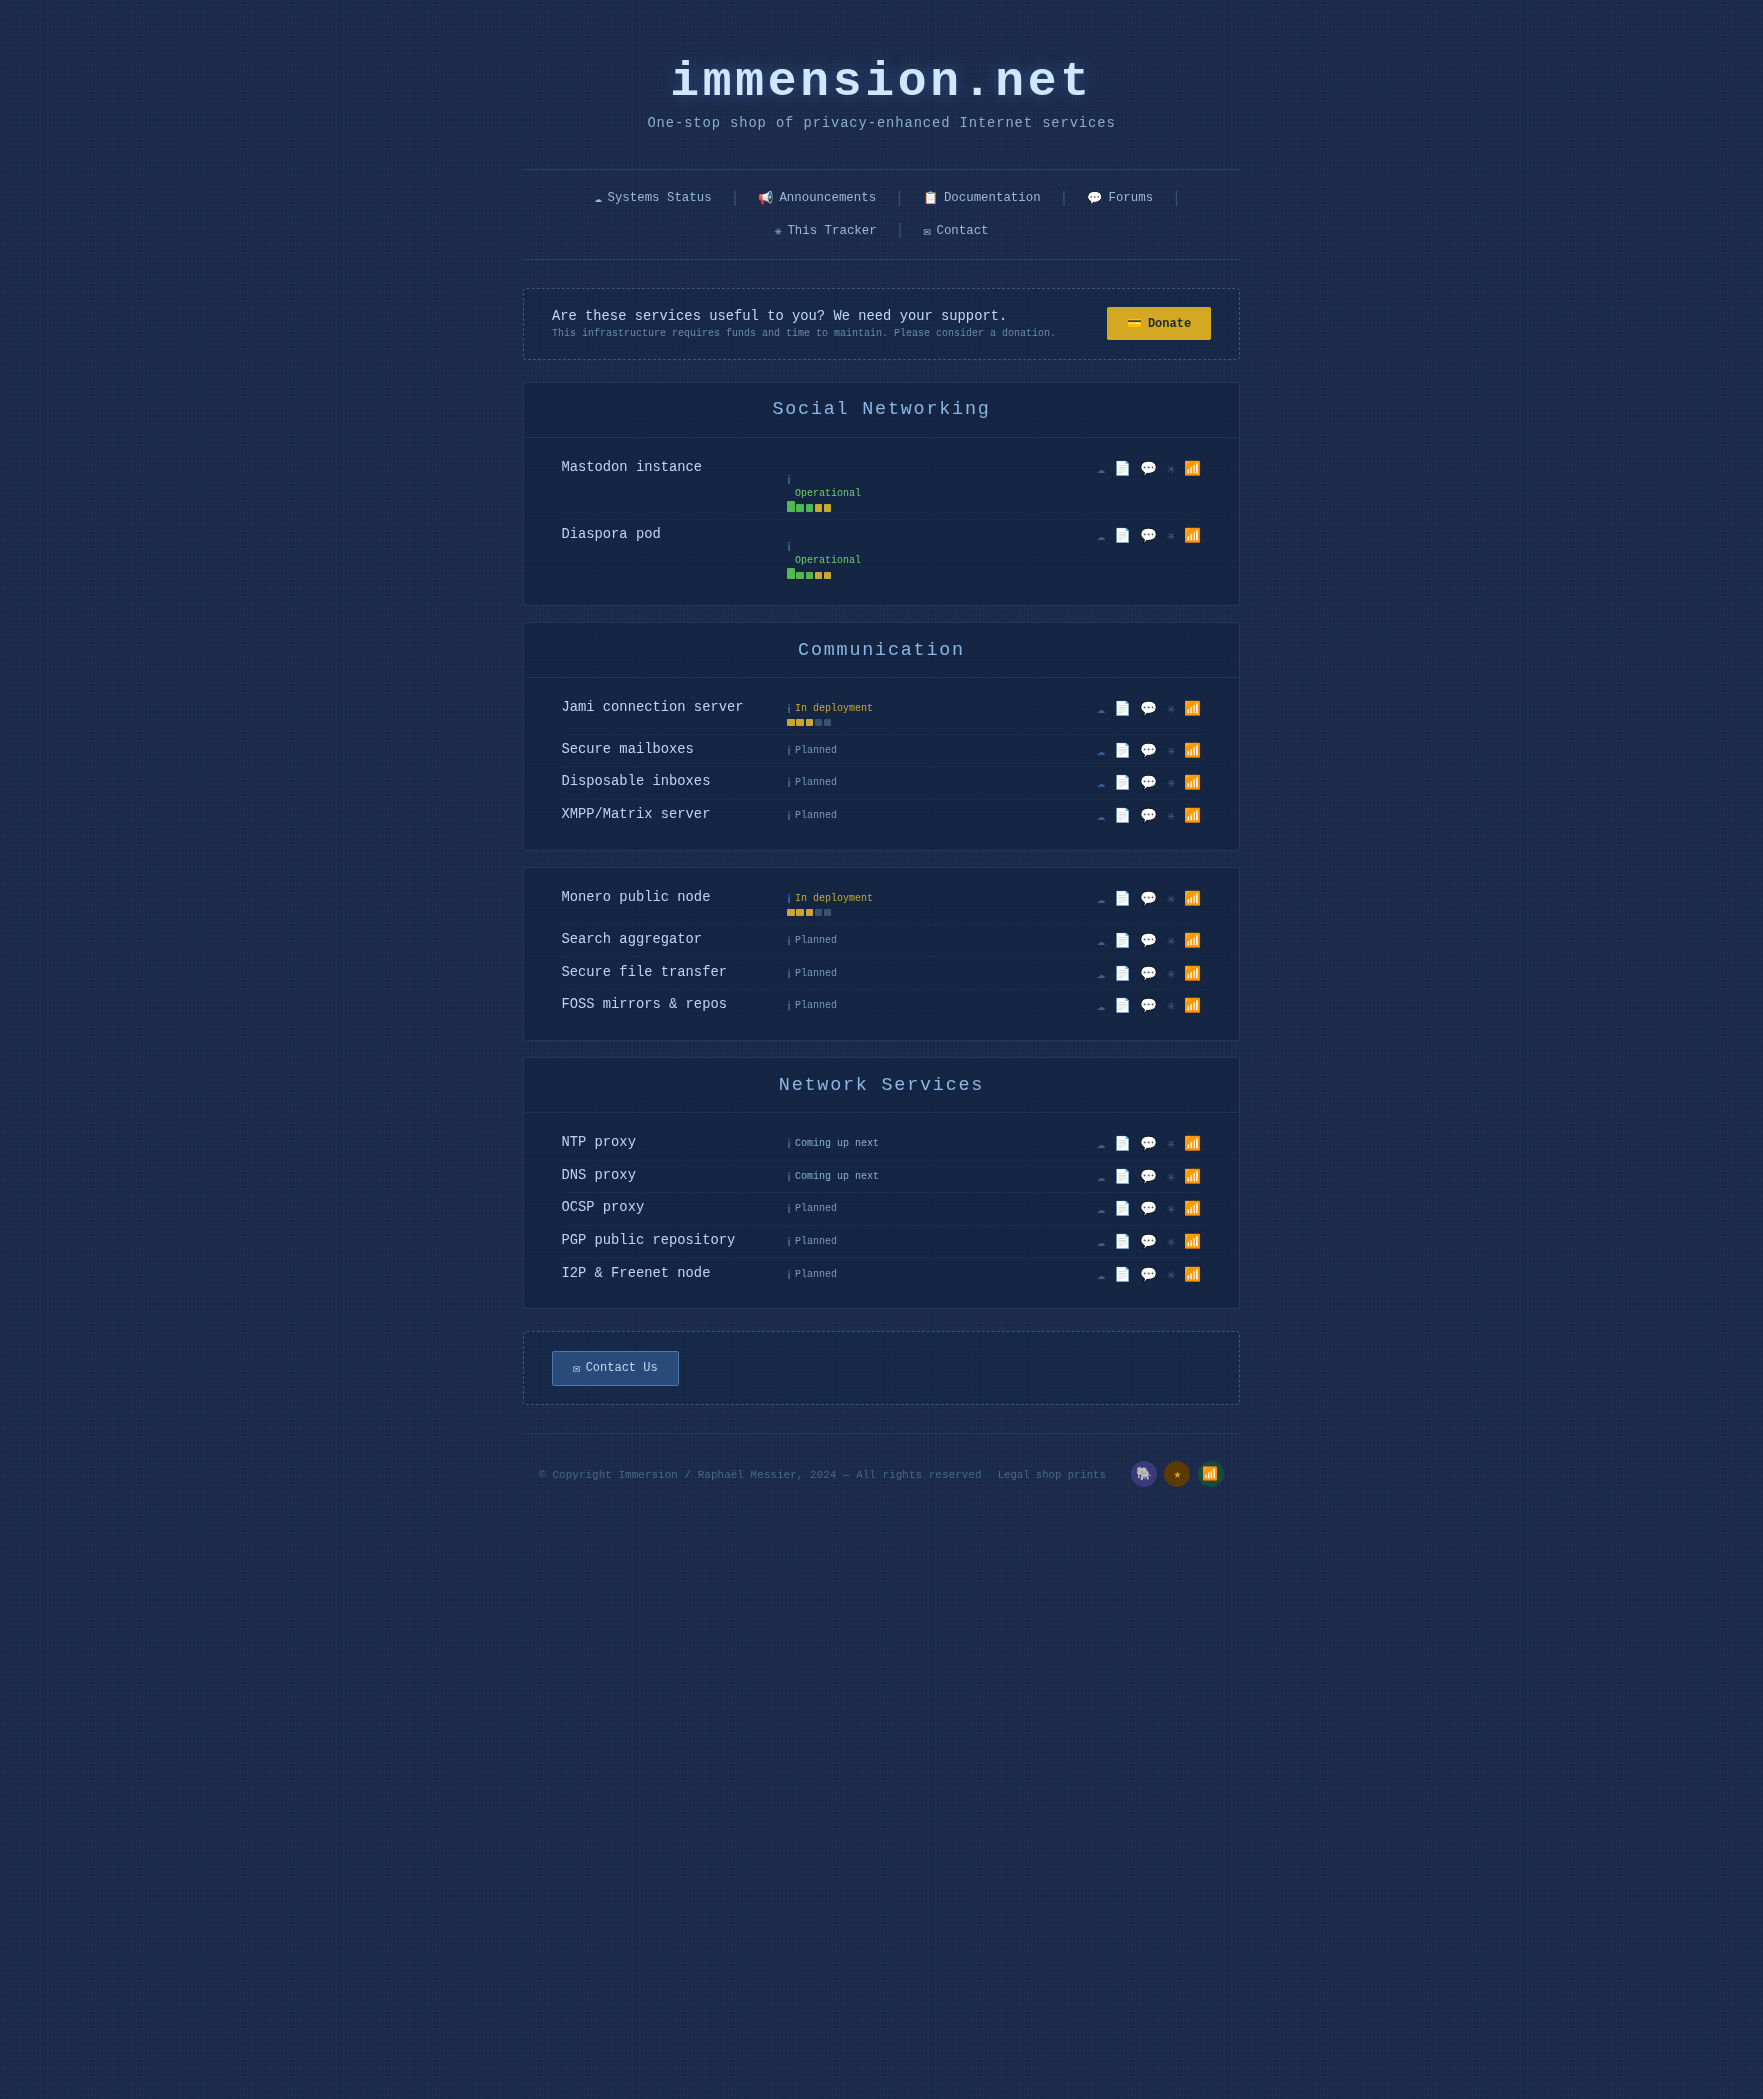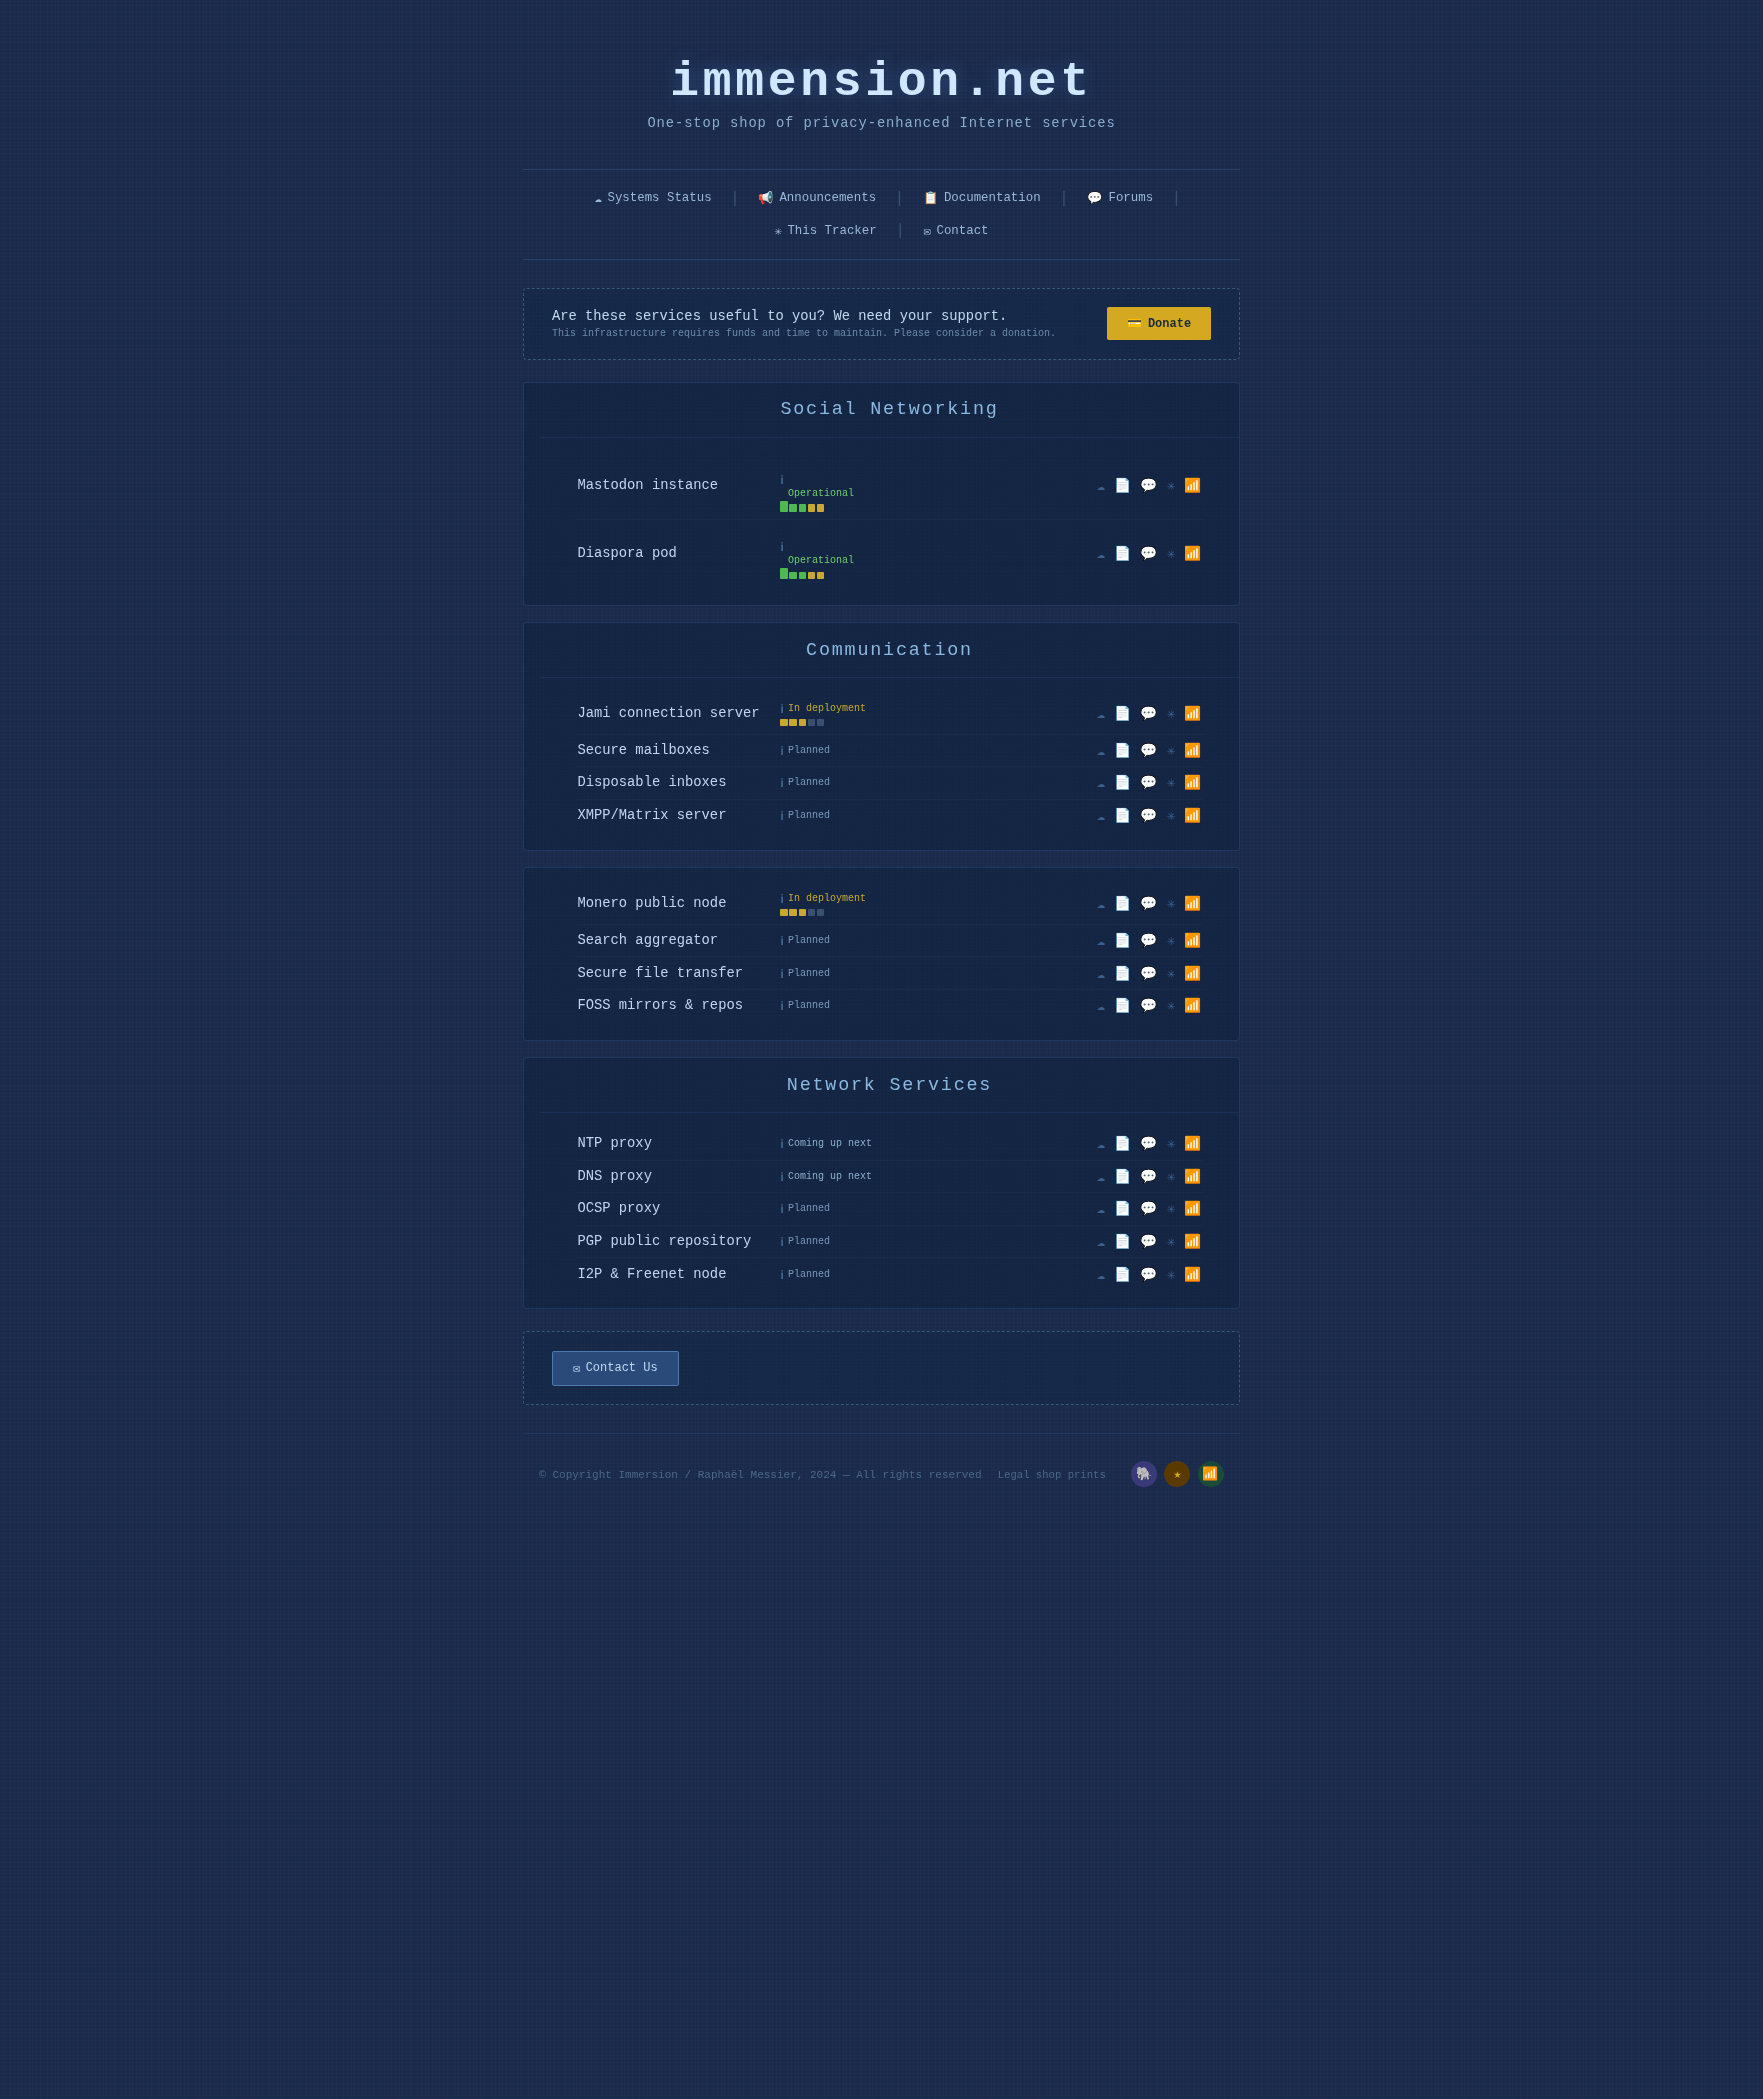--- a/index.html
+++ b/index.html
@@ -126,43 +126,42 @@
       border-radius: 1.8px;
     }
 
     
     .section-card {
       background: rgba(18, 35, 65, 0.7);
       border: 0.9px solid rgba(60, 100, 160, 0.3);
       border-radius: 3.7px;
       margin-bottom: 16.5px;
       overflow: hidden;
-      padding-left: 16px;
     }
 
     .section-header {
       text-align: center;
       padding: 16.5px;
       font-size: 18.4px;
       color: #8ab8e0;
       font-family: 'Courier New', monospace;
       letter-spacing: 1.8px;
       border-bottom: 0.9px solid rgba(60,100,160,0.2);
     }
 
     .section-body {
       padding: 14.7px 37px 18.4px;
     }
 
     .service-row {
       display: flex;
-      align-items: center;
+      align-items: flex-start;
       padding: 7.3px 0;
       border-bottom: 0.9px solid rgba(60,100,160,0.1);
-      gap: 1px;
+      gap: 24px;
     }
 
     .service-row:last-child { border-bottom: none; }
 
     .service-name {
       font-size: 13.8px;
       color: #c0d4ef;
       width: 202px;
       flex-shrink: 0;
     }

